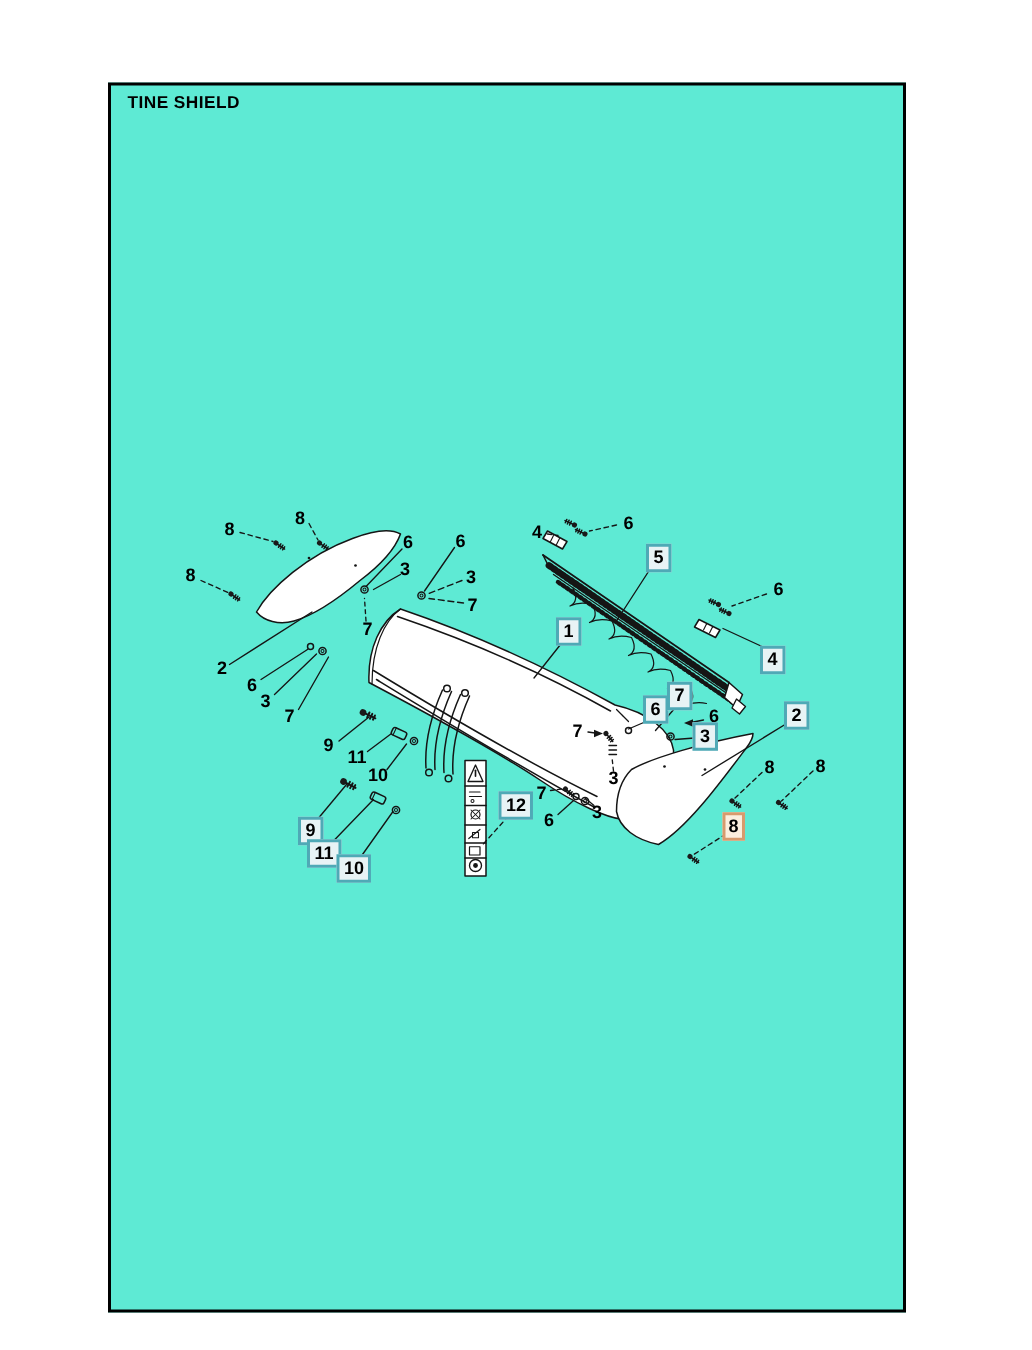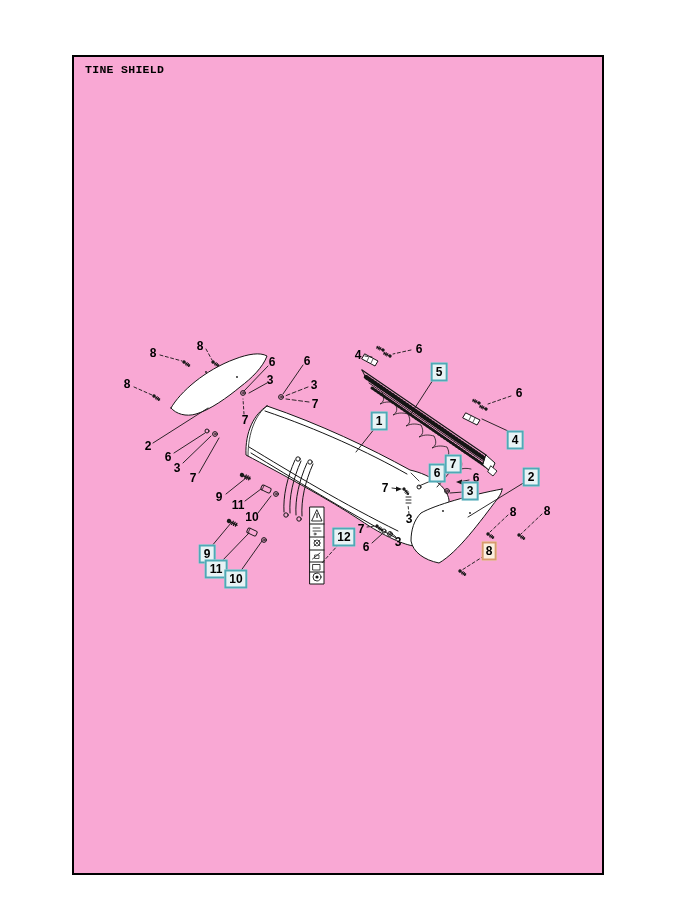--- a/index.html
+++ b/index.html
@@ -18,22 +18,21 @@
     overflow: hidden;
     font-family: "Liberation Sans", sans-serif;
   }
   .frame {
     position: absolute;
     left: 72px;
     top: 55px;
     width: 528px;
     height: 816px;
     border: 2px solid #000000;
-    background: #f9a8d4;
-    font-family: Liberation Mono, monospace;
+    background: #5eead4;
   }
   .diagram-title {
     position: absolute;
     left: 11px;
     top: 6px;
     font-size: 11.5px;
     font-weight: bold;
     letter-spacing: 0.3px;
     color: #000000;
     white-space: nowrap;

